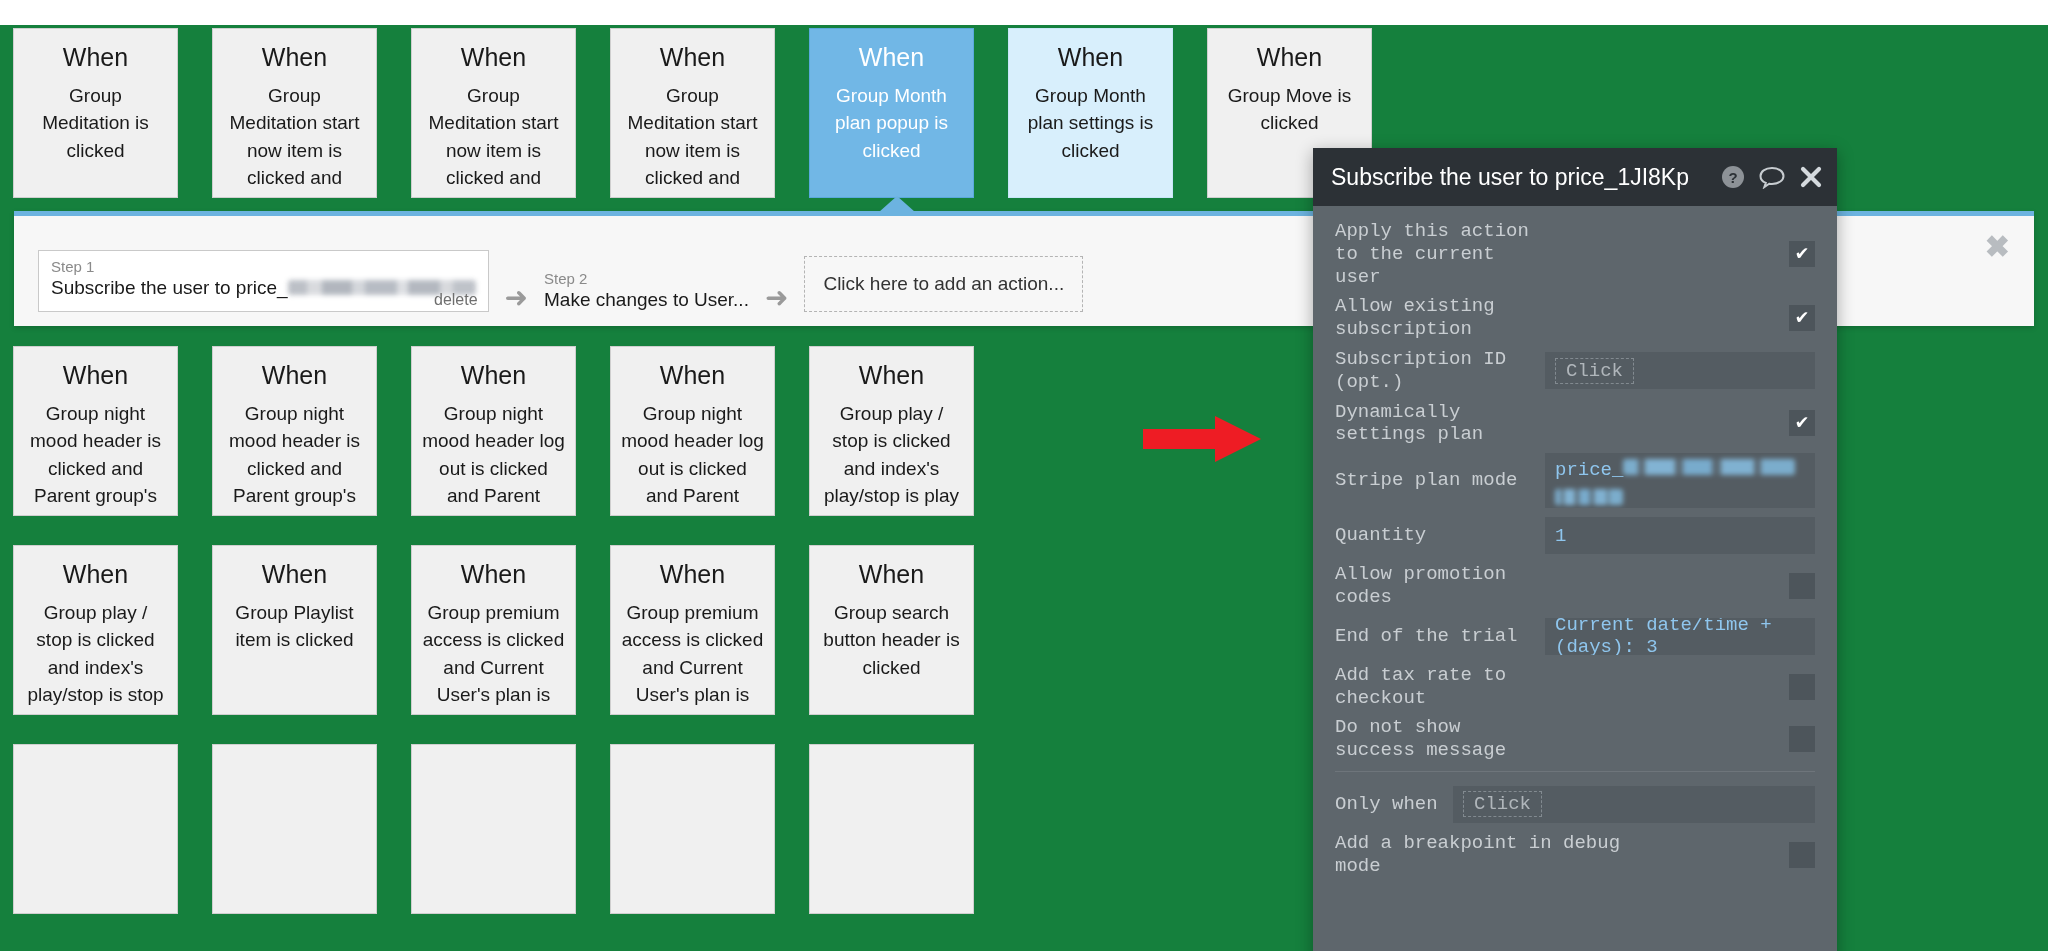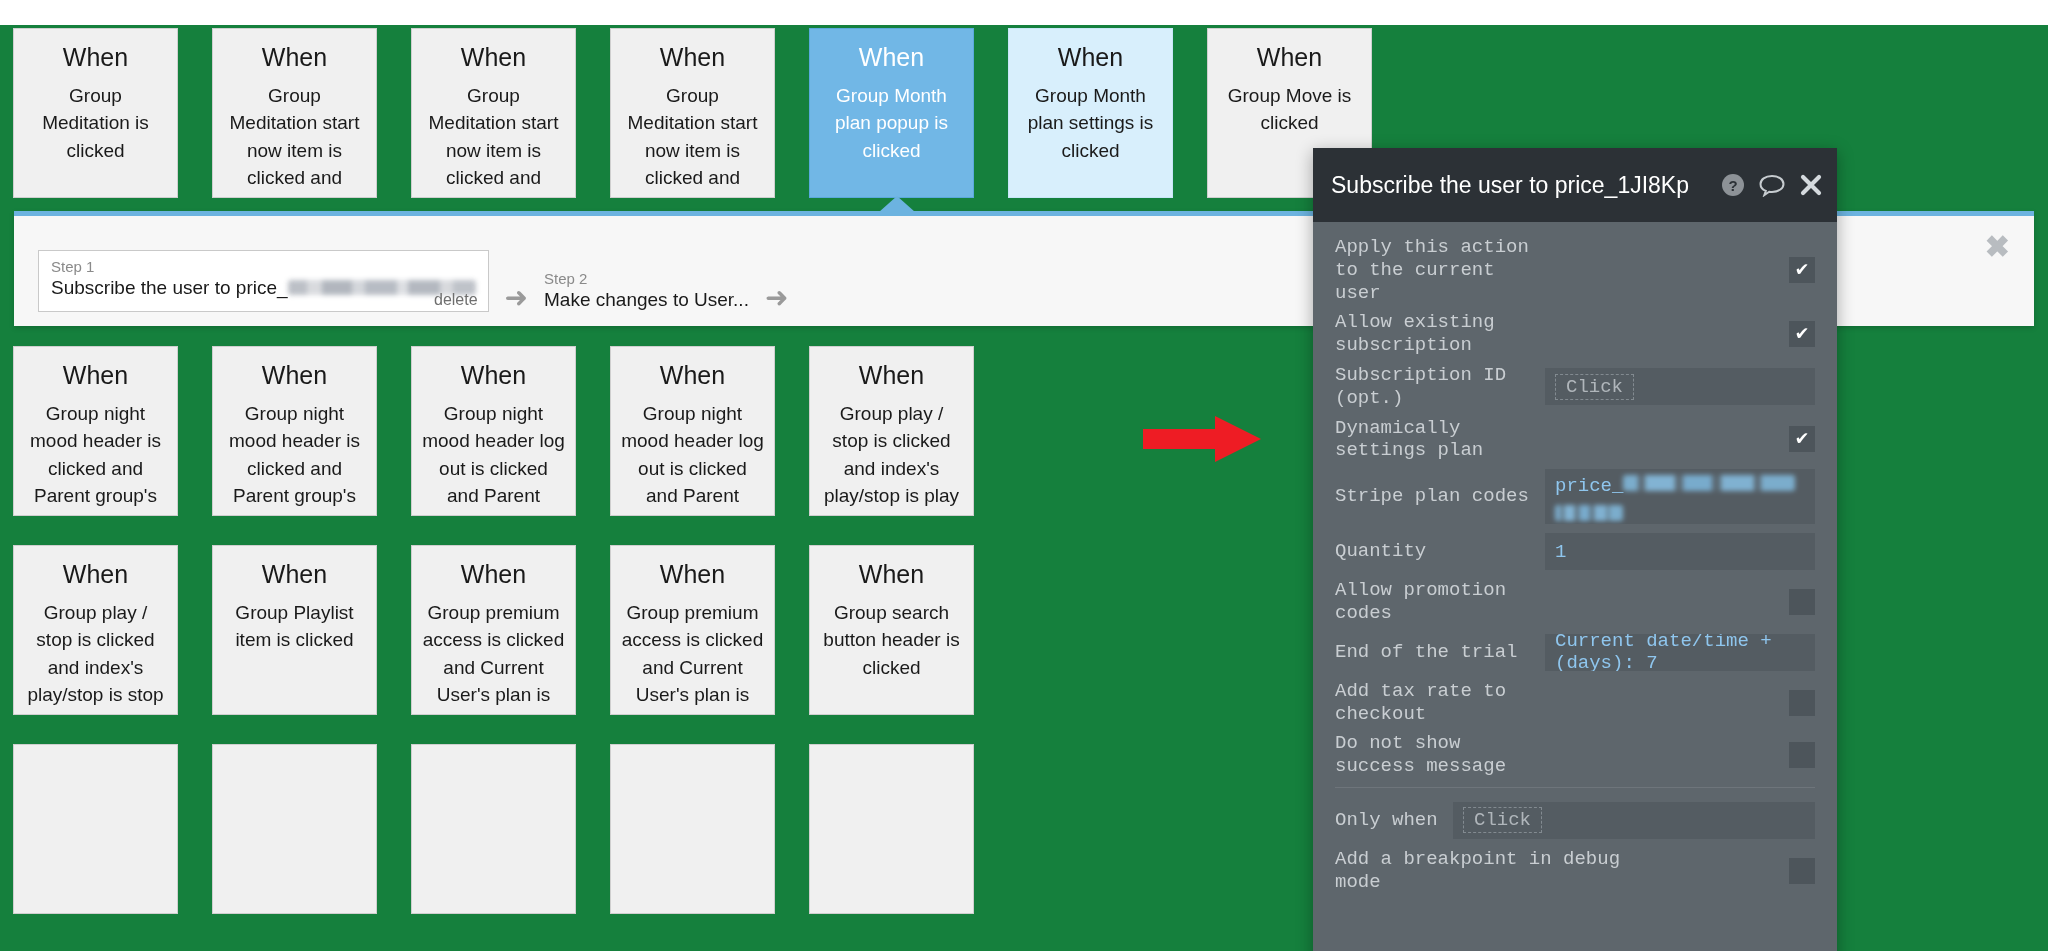--- a/index.html
+++ b/index.html
@@ -99,21 +99,21 @@
     position: absolute;
     left: 1313px; top: 123px;
     width: 524px;
     height: 828px;
     background: #5e666c;
     box-shadow: 0 4px 16px rgba(0,0,0,.33);
     z-index: 10;
     overflow: hidden;
   }
   #dlg-title {
-    height: 74px;
+    height: 58px;
     background: #2c3136;
     display:flex; align-items:center;
     padding: 0 14px 0 18px;
   }
   #dlg-title .t {
     flex: 1;
     color: #ffffff;
     font-size: 23px;
     white-space: nowrap;
     overflow: hidden;
@@ -237,20 +237,21 @@
 
       <div class="wf-arrow">➜</div>
 
       <div style="min-width:190px;">
         <div class="step-label">Step 2</div>
         <div class="step-title">Make changes to User...</div>
       </div>
 
       <div class="wf-arrow">➜</div>
 
+      <div class="add-action">Click here to add an action...</div>
     </div>
 
     <div id="wf-close">✖</div>
   </div>
 
   <div class="card" style="left:13px; top:321px; width:165px; height:170px;">
     <div class="when">When</div>
     <div class="desc">Group night mood header is clicked and Parent group's User's dark mode is "no"</div>
   </div>
   <div class="card" style="left:212px; top:321px; width:165px; height:170px;">
@@ -349,21 +350,21 @@
 
       <div class="row">
         <div class="lbl">Dynamically settings plan</div>
         <div class="ctl">
             <div class="chk">✔</div>
           </div>
       </div>
 
 
       <div class="row" style="min-height:55px;">
-        <div class="lbl">Stripe plan codes</div>
+        <div class="lbl">Stripe plan mode</div>
         <div class="field-wrap">
           <div class="field tall">
             <span>price_</span>
               <span class="blur-blue"></span>
               <span class="blur-blue short" style="margin-top:4px;"></span>
           </div>
         </div>
       </div>
 
       <div class="row">
@@ -379,21 +380,21 @@
         <div class="lbl">Allow promotion codes</div>
         <div class="ctl">
             <div class="chk off">✔</div>
           </div>
       </div>
 
       <div class="row">
         <div class="lbl">End of the trial</div>
         <div class="field-wrap">
           <div class="field">
-            <span>Current date/time +(days): 7</span>
+            <span>Current date/time +(days): 3</span>
           </div>
         </div>
       </div>
 
       <div class="row">
         <div class="lbl">Add tax rate to checkout</div>
         <div class="ctl">
             <div class="chk off">✔</div>
           </div>
       </div>

